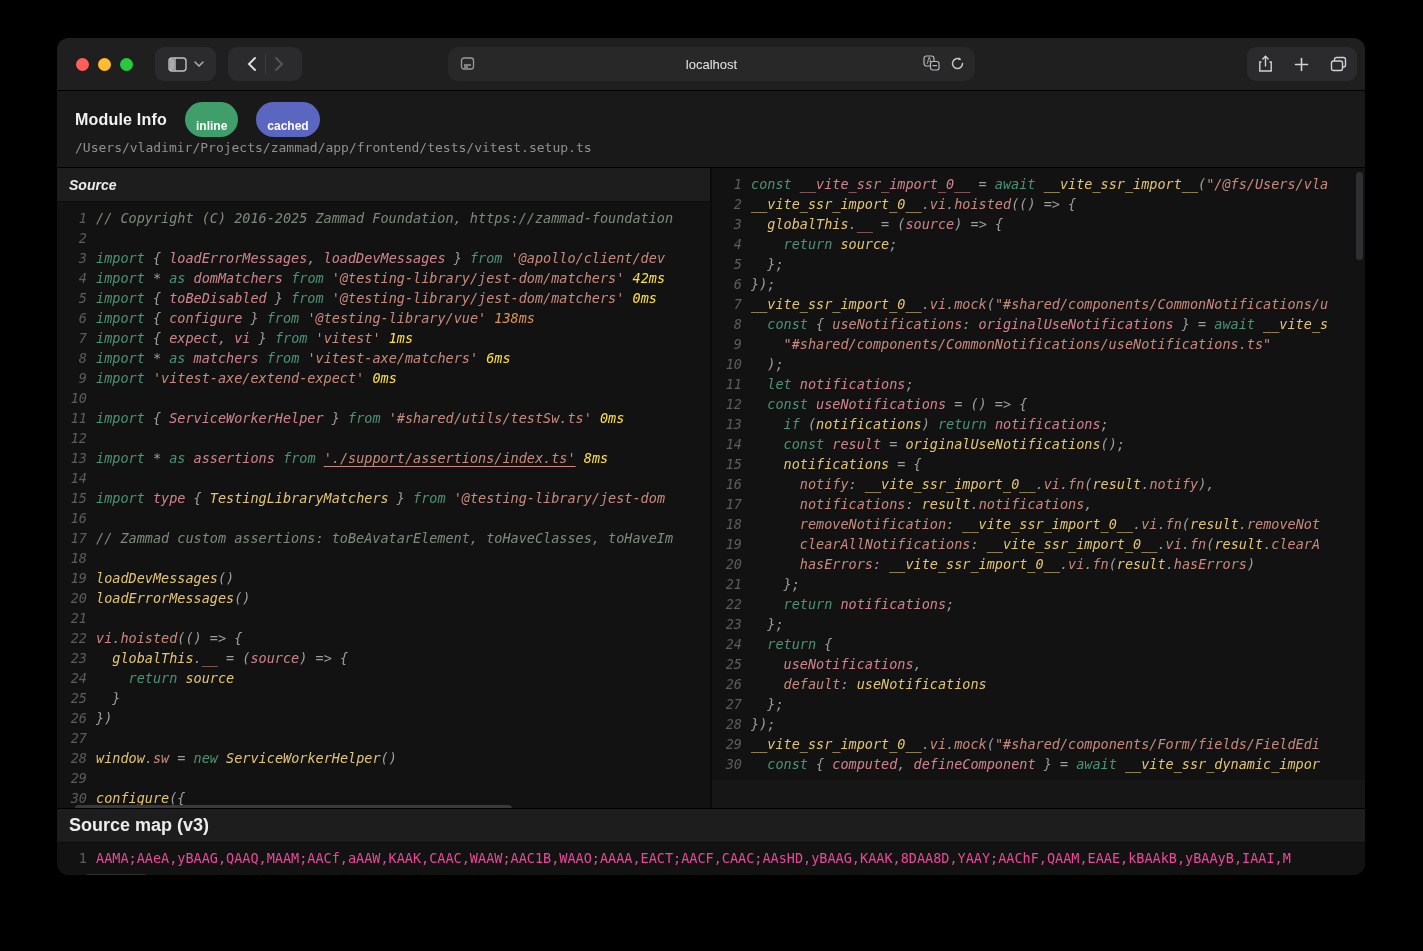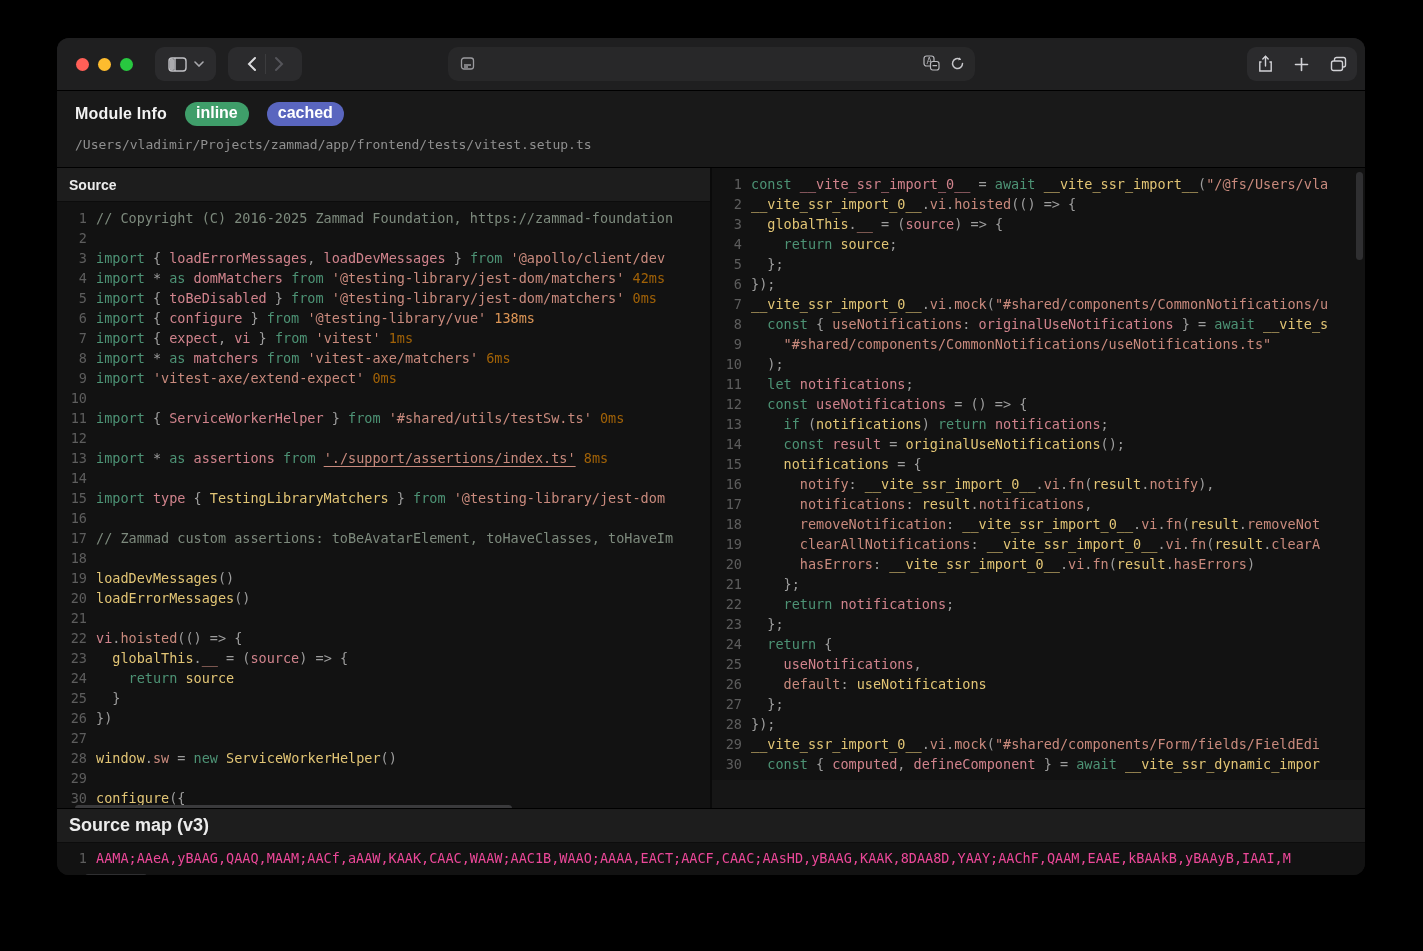--- a/index.html
+++ b/index.html
@@ -24,52 +24,52 @@
           border-radius:10px;display:flex;align-items:center;}
   .url-text{flex:1;text-align:center;color:#e6e6e8;font-size:13px;}
   .url-left{position:absolute;left:12px;top:9px;}
   .url-right{position:absolute;right:10px;top:8px;display:flex;gap:10px;align-items:center;}
   .icon{display:inline-flex;align-items:center;justify-content:center;}
 
   
   .mheader{position:relative;height:76px;background:#191919;padding:0 18px;}
   .mh-row{display:flex;align-items:center;gap:18px;padding-top:11px;}
   .mh-title{font-size:16px;font-weight:700;color:#f2f2f2;letter-spacing:.2px;}
-  .badge{font-size:16px;font-weight:700;color:#fff;border-radius:999px;padding:2px 11px 4px;}
+  .badge{font-size:12px;font-weight:700;color:#fff;border-radius:999px;padding:17px 11px 4px;}
   .badge.green{background:#3f9e6a;}
   .badge.indigo{background:#5a66bf;}
   .mh-right{margin-left:auto;display:flex;align-items:center;gap:13px;}
   .pill{font-size:12.5px;font-weight:700;color:#fff;border-radius:999px;padding:3px 11px 4px;}
   .pill.gray{background:#8a9099;}
   .pill.orange{background:#f08a3e;}
   .close-btn{color:#c4c4c4;font-size:21px;line-height:16px;cursor:default;margin-left:6px;
              font-weight:400;}
-  .mh-path{margin-top:11px;color:#909090;font-family:"DejaVu Sans Mono",monospace;font-size:13px;}
-
-  
-  .panels{position:relative;display:flex;height:640px;border-top:1px solid #000;}
+  .mh-path{margin-top:3px;color:#909090;font-family:"DejaVu Sans Mono",monospace;font-size:13px;}
+
+  
+  .panels{position:relative;display:flex;height:640px;border-top:1px solid #000;font-style:italic;}
   .panel{width:653px;overflow:hidden;}
   .panel + .panel{border-left:2px solid #0a0a0a;}
   .panel-header{height:33px;background:#1d1d1d;border-bottom:1px solid #0c0c0c;
                 display:flex;align-items:center;padding:0 12px;
                 font-size:14px;font-weight:700;color:#ececec;}
   .code{position:relative;height:606px;background:#121212;overflow:hidden;padding-top:6px;
         font-family:"DejaVu Sans Mono",monospace;font-size:13.5px;line-height:20px;}
   .code-line{display:flex;white-space:pre;}
   .ln{flex:none;width:30px;text-align:right;color:#5d5d5d;margin-right:9px;}
   .lc{flex:1;overflow:hidden;}
   .tok-kw{color:#4d9375;}
   .tok-id{color:#d0838c;}
   .tok-fn{color:#e2c575;}
   .tok-prop{color:#c98a7d;}
   .tok-str{color:#c98a7d;}
   .tok-lnk{color:#c98a7d;text-decoration:underline;text-underline-offset:3px;cursor:pointer;}
   .tok-pun{color:#9d9d9d;}
   .tok-com{color:#7d8a7d;}
-  .tok-tim{color:#a16207;}
+  .tok-tim{color:#fde047;}
   .tok-hot{color:#dd9656;}
   .tok-map{color:#ec4899;}
 
   .hthumb{position:absolute;bottom:2px;height:7px;border-radius:4px;background:#3a3a3c;}
   .src-hthumb{left:18px;width:437px;}
   .vthumb{position:absolute;right:2px;top:4px;width:7px;height:88px;border-radius:4px;background:#2f2f31;}
 
   
   .sourcemap{border-top:1px solid #000;}
   .sm-header{height:33px;background:#1d1d1d;border-bottom:1px solid #0c0c0c;
@@ -123,20 +123,21 @@
       </div>
 
       <div class="urlbar">
         <span class="url-left icon">
           <svg width="15" height="15" viewBox="0 0 15 15" fill="none" stroke="#9b9b9f" stroke-width="1.3">
             <rect x="1.5" y="2" width="12" height="11" rx="2.5"></rect>
             <line x1="4" y1="9" x2="11" y2="9"></line>
             <line x1="4" y1="11" x2="8" y2="11"></line>
           </svg>
         </span>
+        <span class="url-text">localhost</span>
         <span class="url-right">
           <span class="icon">
             <svg width="17" height="16" viewBox="0 0 17 16" fill="none">
               <rect x="1" y="1" width="10" height="10" rx="2.5" stroke="#b9b9bd" stroke-width="1.2"></rect>
               <text x="3.6" y="9" font-size="8" fill="#b9b9bd" font-family="DejaVu Sans, sans-serif">A</text>
               <rect x="7.5" y="6.5" width="8.5" height="8.5" rx="2.2" fill="#1f1f20" stroke="#b9b9bd" stroke-width="1.2"></rect>
               <line x1="9.5" y1="10.6" x2="14" y2="10.6" stroke="#b9b9bd" stroke-width="1.1"></line>
             </svg>
           </span>
           <span class="icon">

